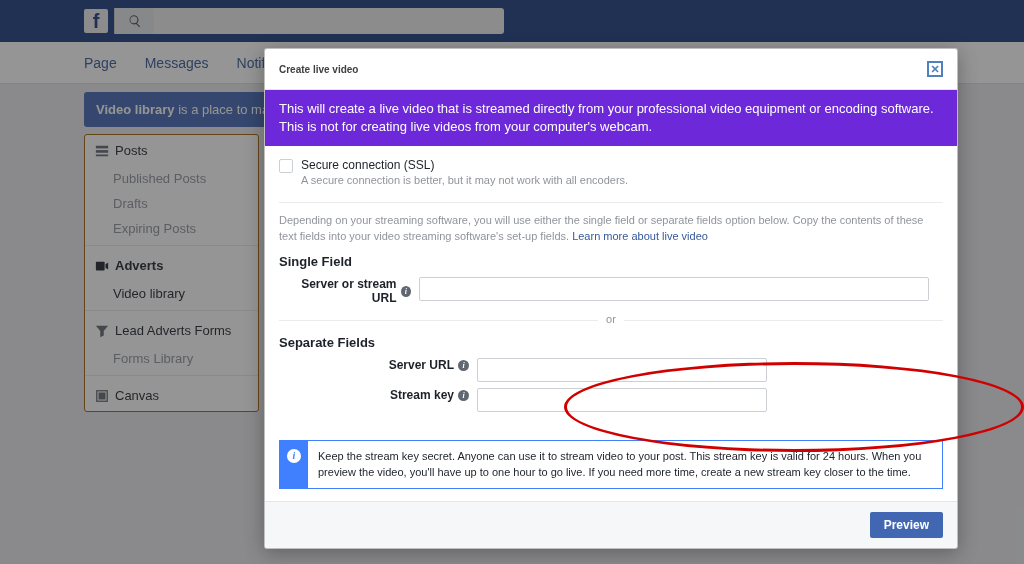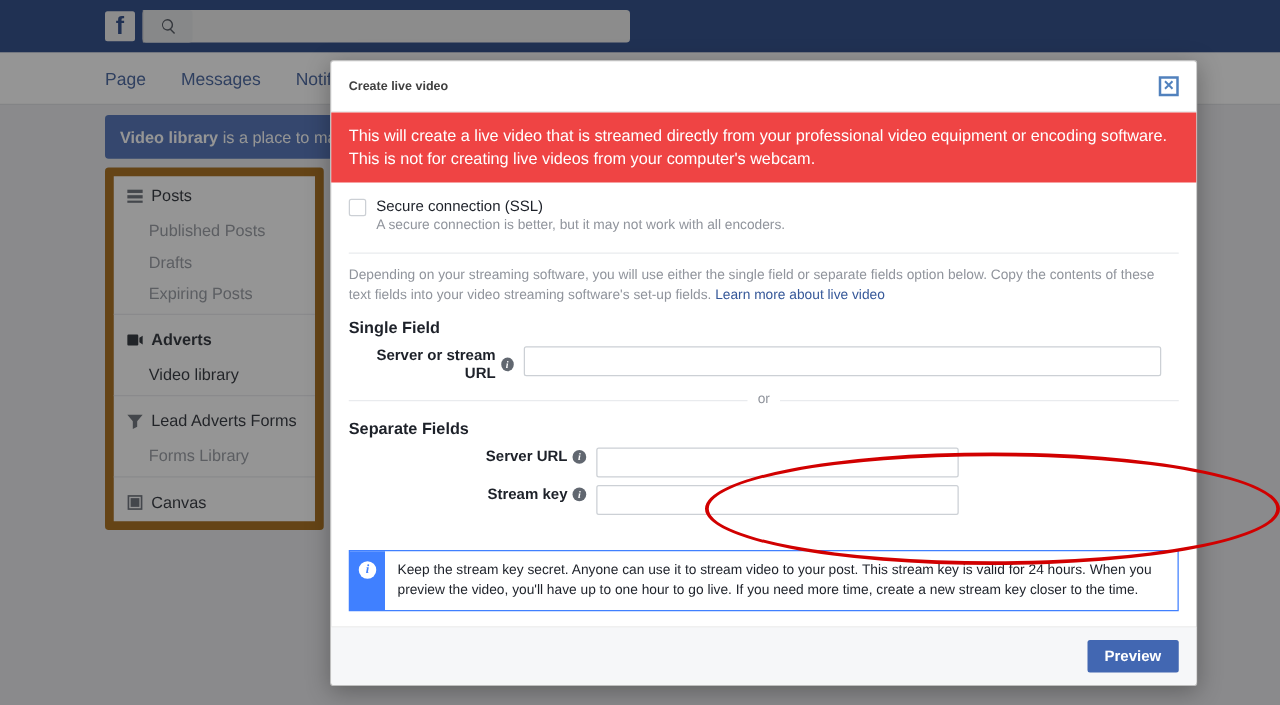--- a/index.html
+++ b/index.html
@@ -15,38 +15,38 @@
 
   
   .subnav { background: #fff; height: 42px; display: flex; align-items: center; padding-left: 84px; gap: 28px; font-size: 14px; color: #385898; border-bottom: 1px solid #dddfe2; }
   .subnav span { cursor: pointer; }
 
   
   .notice { margin: 8px 84px; background: #4267b2; color: #fff; padding: 10px 12px; border-radius: 3px; font-size: 13px; }
   .notice b { font-weight: bold; }
 
   
-  .sidebar { position: absolute; left: 84px; top: 134px; width: 175px; background: #fff; border: 7px solid #a16207; border-radius: 3px; font-size: 13px; }
+  .sidebar { position: absolute; left: 84px; top: 134px; width: 175px; background: #fff; border: 1px solid #a16207; border-radius: 3px; font-size: 13px; }
   .sidebar .section-head { padding: 8px 10px; color: #1d2129; font-weight: normal; display: flex; align-items: center; gap: 6px; }
   .sidebar .section-head.bold { font-weight: bold; }
   .sidebar .child { padding: 5px 10px 5px 28px; color: #90949c; cursor: pointer; }
   .sidebar .child.dark { color: #1d2129; }
   .sidebar hr { border: none; border-top: 1px solid #e9ebee; margin: 4px 0; }
   .side-icon { width: 14px; height: 14px; display: inline-block; }
 
   
   .overlay { position: absolute; inset: 0; background: rgba(0,0,0,0.45); }
   .overlay-inner { position: absolute; top: 42px; bottom: 0; left: 0; right: 0; background: rgba(255,255,255,0.08); }
 
   
   .modal { position: absolute; top: 48px; left: 264px; width: 694px; background: #fff; border: 1px solid rgba(0,0,0,0.25); border-radius: 3px; box-shadow: 0 4px 20px rgba(0,0,0,0.3); }
   .modal-head { padding: 12px 14px; border-bottom: 1px solid #e5e5e5; display: flex; justify-content: space-between; align-items: center; }
   .modal-head h3 { font-size: 10px; font-weight: bold; color: #404040; text-align: center; }
   .close-x { width: 16px; height: 16px; border: 2px solid #5181bd; color: #5181bd; font-size: 11px; line-height: 12px; text-align: center; font-weight: bold; cursor: pointer; }
-  .blue-banner { background: #ef4444; color: #fff; padding: 10px 14px; font-size: 13px; line-height: 1.4; }
+  .blue-banner { background: #6d28d9; color: #fff; padding: 10px 14px; font-size: 13px; line-height: 1.4; }
   .modal-body { padding: 12px 14px; color: #90949c; font-size: 12px; }
   .ssl-row { display: flex; align-items: flex-start; gap: 8px; padding-bottom: 16px; border-bottom: 1px solid #e9ebee; margin-bottom: 10px; }
   .ssl-chk { width: 14px; height: 14px; border: 1px solid #ccd0d5; border-radius: 2px; margin-top: 1px; }
   .ssl-text .t1 { color: #1d2129; font-size: 12px; }
   .ssl-text .t2 { color: #90949c; font-size: 11px; margin-top: 2px; }
   .depending { font-size: 11px; line-height: 1.4; color: #90949c; margin-bottom: 10px; }
   .depending a { color: #365899; text-decoration: none; }
   .sec-title { font-size: 13px; font-weight: bold; color: #1d2129; margin: 8px 0; }
   .field-row { display: flex; align-items: flex-start; margin-bottom: 6px; }
   .field-label { width: 140px; text-align: right; padding-right: 8px; font-size: 12px; color: #1d2129; font-weight: bold; display: flex; justify-content: flex-end; align-items: center; gap: 4px; }

